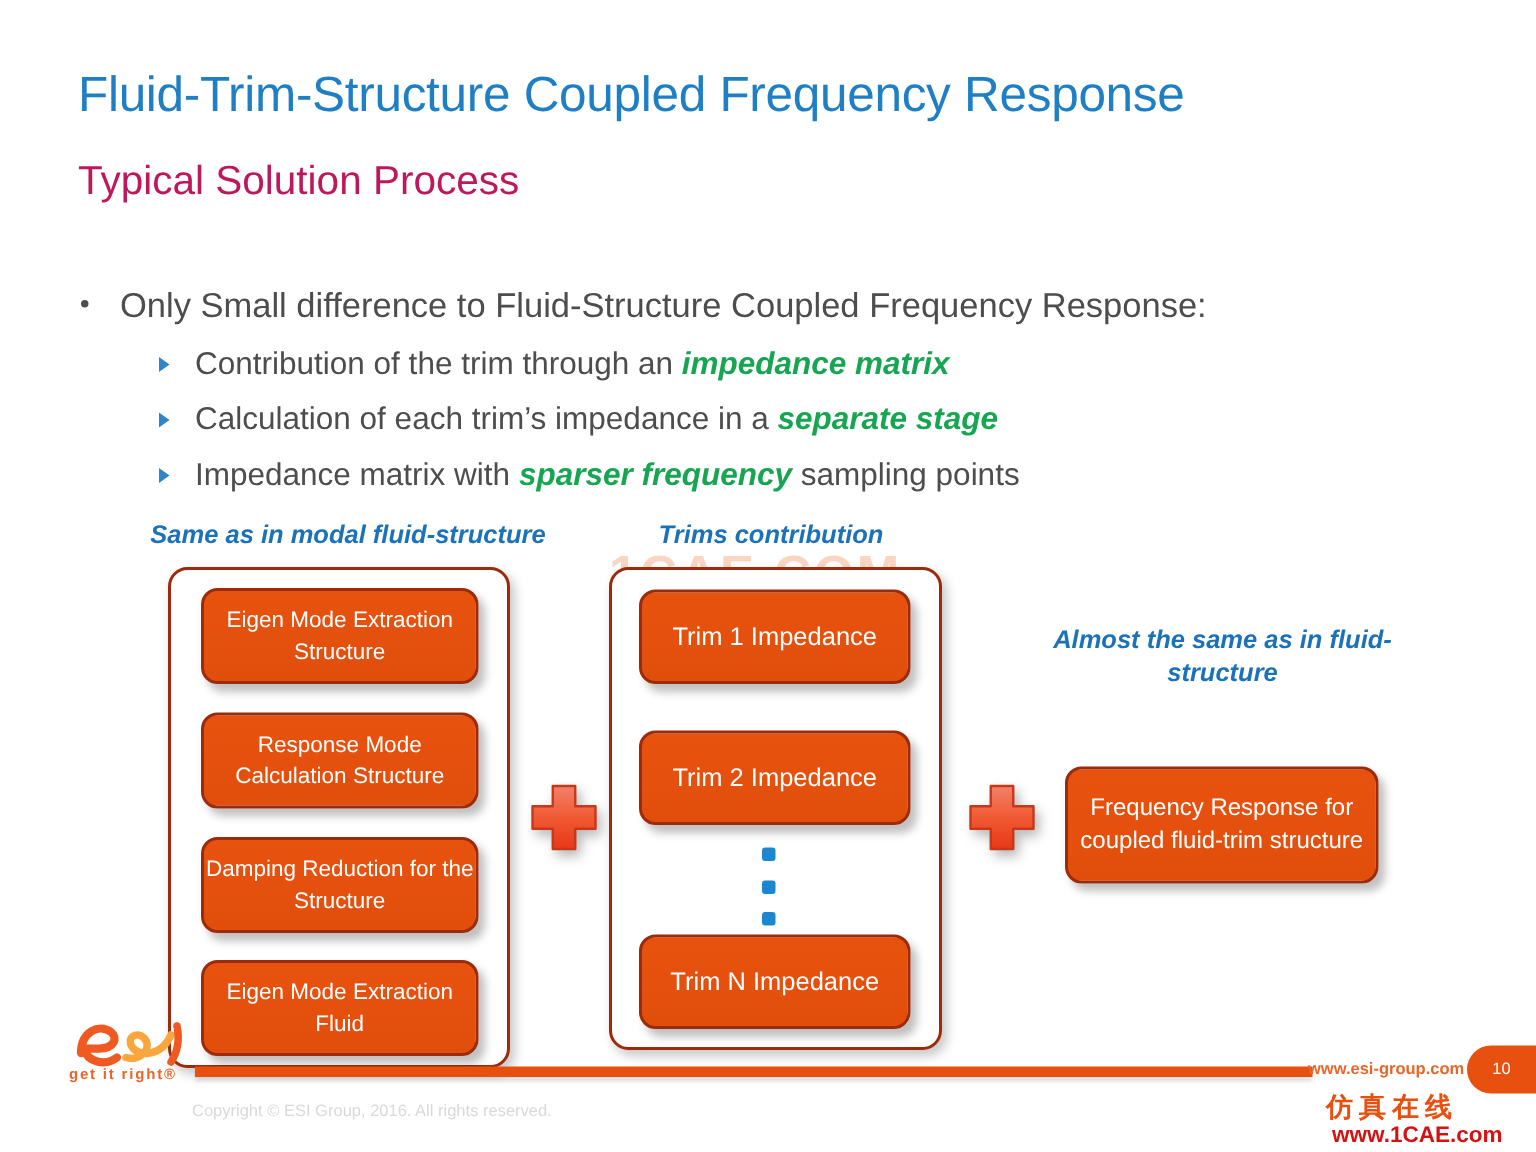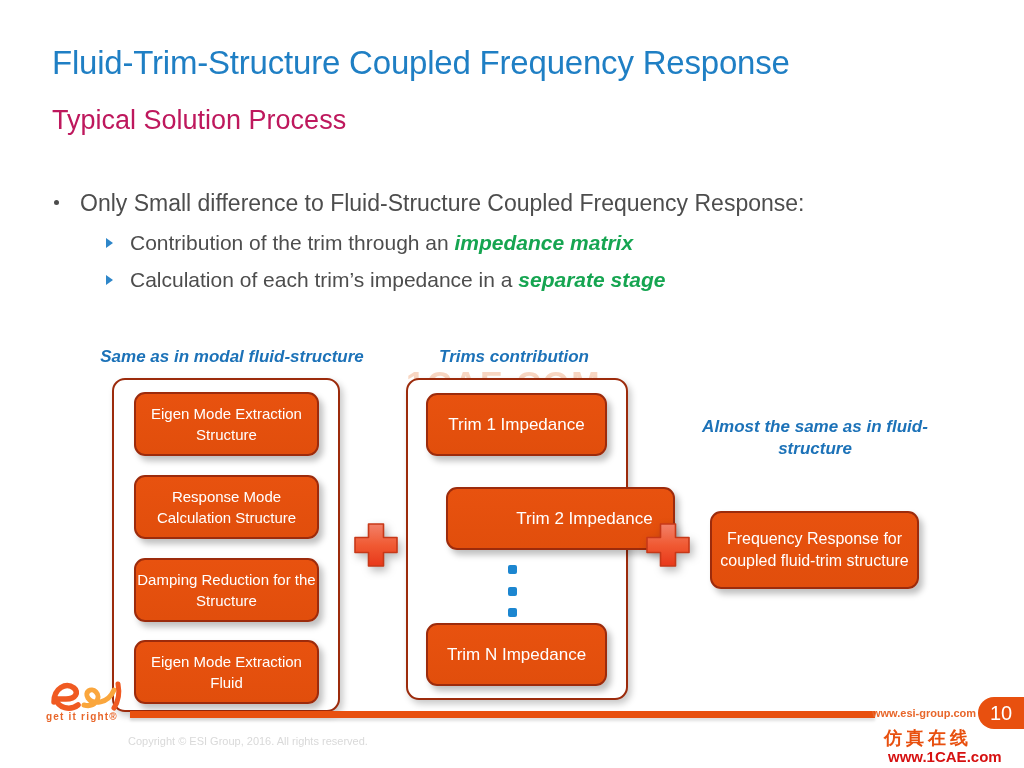--- a/index.html
+++ b/index.html
@@ -148,21 +148,21 @@
     font-size: 15px;
   }
   .obox.big { font-size: 17px; line-height: 23px; }
 
   #box-s1 { left: 134px; top: 392px; width: 181px; height: 60px; }
   #box-s2 { left: 134px; top: 475px; width: 181px; height: 60px; }
   #box-s3 { left: 134px; top: 558px; width: 181px; height: 60px; }
   #box-s4 { left: 134px; top: 640px; width: 181px; height: 60px; }
 
   #box-t1 { left: 426px; top: 393px; width: 177px; height: 59px; text-align: center; }
-  #box-t2 { left: 446px; top: 487px; width: 177px; height: 59px; padding-left: 48px; }
+  #box-t2 { left: 426px; top: 487px; width: 177px; height: 59px; }
   #box-t3 { left: 426px; top: 623px; width: 177px; height: 59px; }
 
   #box-fr  { left: 710px; top: 511px; width: 205px; height: 74px; font-size: 16px; line-height: 22px; }
 
   
   .vdots {
     position: absolute;
     left: 505px;
     top: 565px;
     width: 14px;
@@ -219,21 +219,21 @@
   }
   .page-badge {
     position: absolute;
     left: 978px;
     top: 697px;
     width: 46px;
     height: 32px;
     background: #E8500F;
     border-radius: 16px 0 0 16px;
     color: #ffffff;
-    font-size: 20px;
+    font-size: 11px;
     display: flex;
     align-items: center;
     justify-content: center;
   }
 
   
   .logo {
     position: absolute;
     left: 46px;
     top: 672px;
@@ -287,20 +287,24 @@
     </div>
     <div class="sub-list">
       <div class="bullet-l2">
         <span class="tri"></span>
         <span>Contribution of the trim through an </span><span class="em-green">impedance matrix</span><span></span>
       </div>
       <div class="bullet-l2">
         <span class="tri"></span>
         <span>Calculation of each trim’s impedance in a </span><span class="em-green">separate stage</span><span></span>
       </div>
+      <div class="bullet-l2">
+        <span class="tri"></span>
+        <span>Impedance matrix with </span><span class="em-green">sparser frequency</span><span> sampling points</span>
+      </div>
     </div>
   </div>
 
   <div class="watermark">1CAE.COM</div>
 
   <div class="dlabel" id="label-left">Same as in modal fluid-structure</div>
   <div class="dlabel" id="label-mid">Trims contribution</div>
   <div class="dlabel" id="label-right">Almost the same as in fluid-structure</div>
 
   <div class="container-box" id="left-container"></div>

